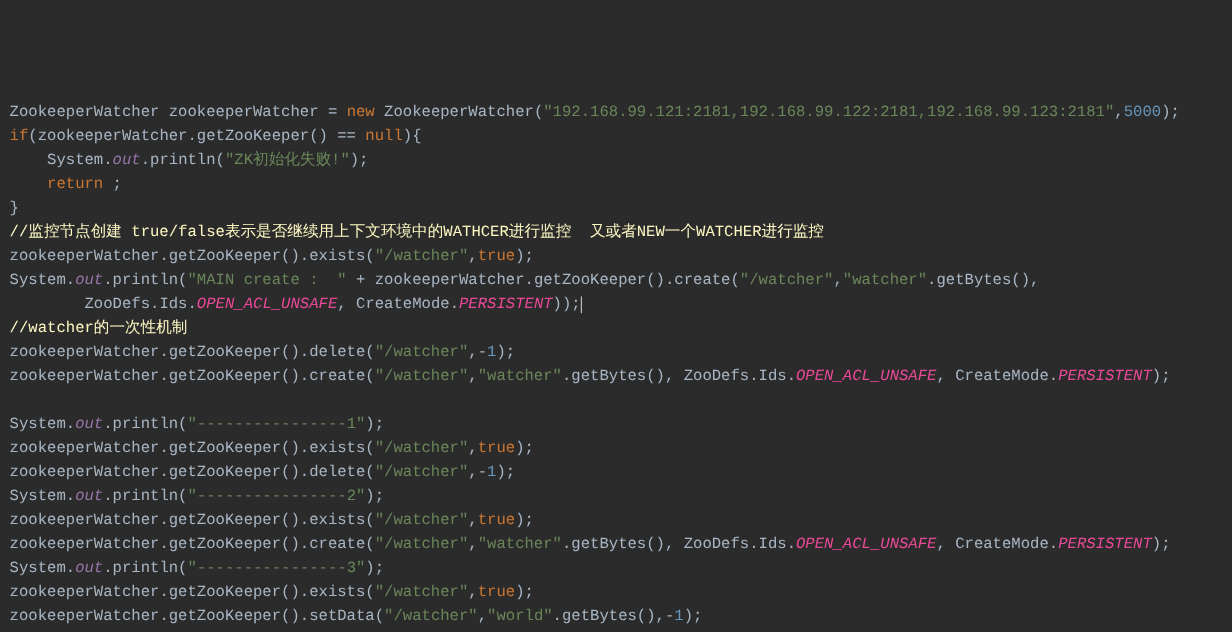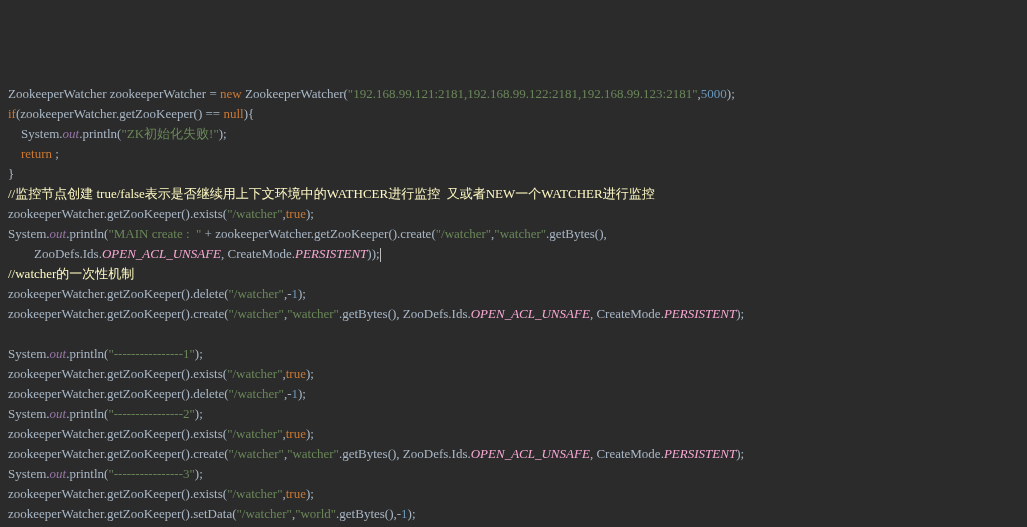--- a/index.html
+++ b/index.html
@@ -6,34 +6,34 @@
     body {
       background: #2b2b2b;
       font-family: 'Consolas', 'Monaco', 'Courier New', monospace;
       font-size: 13px;
       line-height: 20px;
       color: #a9b7c6;
       padding: 4px 8px;
       white-space: pre;
       overflow-x: auto;
     }
-    .line { display: block; font-family: Liberation Serif, serif; }
+    .line { display: block; }
     .cursor {
       border-left: 1px solid #bbbbbb;
       display: inline-block;
       height: 14px;
       vertical-align: middle;
     }
     .c-default { color: #a9b7c6; }
     .c-keyword { color: #cc7832; }
     .c-string { color: #6a8759; }
     .c-number { color: #6897bb; }
     .c-comment { color: #fef9c3; }
     .c-static { color: #9876aa; font-style: italic; }
-    .c-constant { color: #f9a8d4; font-style: italic; }
+    .c-constant { color: #ec4899; font-style: italic; }
   </style>
 </head>
 <body>
 
 
 
 <div id="editor"><span class="line"><span class="c-default">ZookeeperWatcher zookeeperWatcher = </span><span class="c-keyword">new </span><span class="c-default">ZookeeperWatcher(</span><span class="c-string">"192.168.99.121:2181,192.168.99.122:2181,192.168.99.123:2181"</span><span class="c-default">,</span><span class="c-number">5000</span><span class="c-default">);</span></span><span class="line"><span class="c-keyword">if</span><span class="c-default">(zookeeperWatcher.getZooKeeper() == </span><span class="c-keyword">null</span><span class="c-default">){</span></span><span class="line"><span>    </span><span class="c-default">System.</span><span class="c-static">out</span><span class="c-default">.println(</span><span class="c-string">"ZK初始化失败!"</span><span class="c-default">);</span></span><span class="line"><span>    </span><span class="c-keyword">return </span><span class="c-default">;</span></span><span class="line"><span class="c-default">}</span></span><span class="line"><span class="c-comment">//监控节点创建 true/false表示是否继续用上下文环境中的WATHCER进行监控  又或者NEW一个WATCHER进行监控</span></span><span class="line"><span class="c-default">zookeeperWatcher.getZooKeeper().exists(</span><span class="c-string">"/watcher"</span><span class="c-default">,</span><span class="c-keyword">true</span><span class="c-default">);</span></span><span class="line"><span class="c-default">System.</span><span class="c-static">out</span><span class="c-default">.println(</span><span class="c-string">"MAIN create :  " </span><span class="c-default">+ zookeeperWatcher.getZooKeeper().create(</span><span class="c-string">"/watcher"</span><span class="c-default">,</span><span class="c-string">"watcher"</span><span class="c-default">.getBytes(),</span></span><span class="line"><span>        </span><span class="c-default">ZooDefs.Ids.</span><span class="c-constant">OPEN_ACL_UNSAFE</span><span class="c-default">, CreateMode.</span><span class="c-constant">PERSISTENT</span><span class="c-default">));</span><span class="cursor"></span></span><span class="line"><span class="c-comment">//watcher的一次性机制</span></span><span class="line"><span class="c-default">zookeeperWatcher.getZooKeeper().delete(</span><span class="c-string">"/watcher"</span><span class="c-default">,-</span><span class="c-number">1</span><span class="c-default">);</span></span><span class="line"><span class="c-default">zookeeperWatcher.getZooKeeper().create(</span><span class="c-string">"/watcher"</span><span class="c-default">,</span><span class="c-string">"watcher"</span><span class="c-default">.getBytes(), ZooDefs.Ids.</span><span class="c-constant">OPEN_ACL_UNSAFE</span><span class="c-default">, CreateMode.</span><span class="c-constant">PERSISTENT</span><span class="c-default">);</span></span><span class="line">&nbsp;</span><span class="line"><span class="c-default">System.</span><span class="c-static">out</span><span class="c-default">.println(</span><span class="c-string">"----------------1"</span><span class="c-default">);</span></span><span class="line"><span class="c-default">zookeeperWatcher.getZooKeeper().exists(</span><span class="c-string">"/watcher"</span><span class="c-default">,</span><span class="c-keyword">true</span><span class="c-default">);</span></span><span class="line"><span class="c-default">zookeeperWatcher.getZooKeeper().delete(</span><span class="c-string">"/watcher"</span><span class="c-default">,-</span><span class="c-number">1</span><span class="c-default">);</span></span><span class="line"><span class="c-default">System.</span><span class="c-static">out</span><span class="c-default">.println(</span><span class="c-string">"----------------2"</span><span class="c-default">);</span></span><span class="line"><span class="c-default">zookeeperWatcher.getZooKeeper().exists(</span><span class="c-string">"/watcher"</span><span class="c-default">,</span><span class="c-keyword">true</span><span class="c-default">);</span></span><span class="line"><span class="c-default">zookeeperWatcher.getZooKeeper().create(</span><span class="c-string">"/watcher"</span><span class="c-default">,</span><span class="c-string">"watcher"</span><span class="c-default">.getBytes(), ZooDefs.Ids.</span><span class="c-constant">OPEN_ACL_UNSAFE</span><span class="c-default">, CreateMode.</span><span class="c-constant">PERSISTENT</span><span class="c-default">);</span></span><span class="line"><span class="c-default">System.</span><span class="c-static">out</span><span class="c-default">.println(</span><span class="c-string">"----------------3"</span><span class="c-default">);</span></span><span class="line"><span class="c-default">zookeeperWatcher.getZooKeeper().exists(</span><span class="c-string">"/watcher"</span><span class="c-default">,</span><span class="c-keyword">true</span><span class="c-default">);</span></span><span class="line"><span class="c-default">zookeeperWatcher.getZooKeeper().setData(</span><span class="c-string">"/watcher"</span><span class="c-default">,</span><span class="c-string">"world"</span><span class="c-default">.getBytes(),-</span><span class="c-number">1</span><span class="c-default">);</span></span><span class="line"><span class="c-default">System.</span><span class="c-static">out</span><span class="c-default">.println(</span><span class="c-string">"----------------4"</span><span class="c-default">);</span></span></div>
 
 
 

